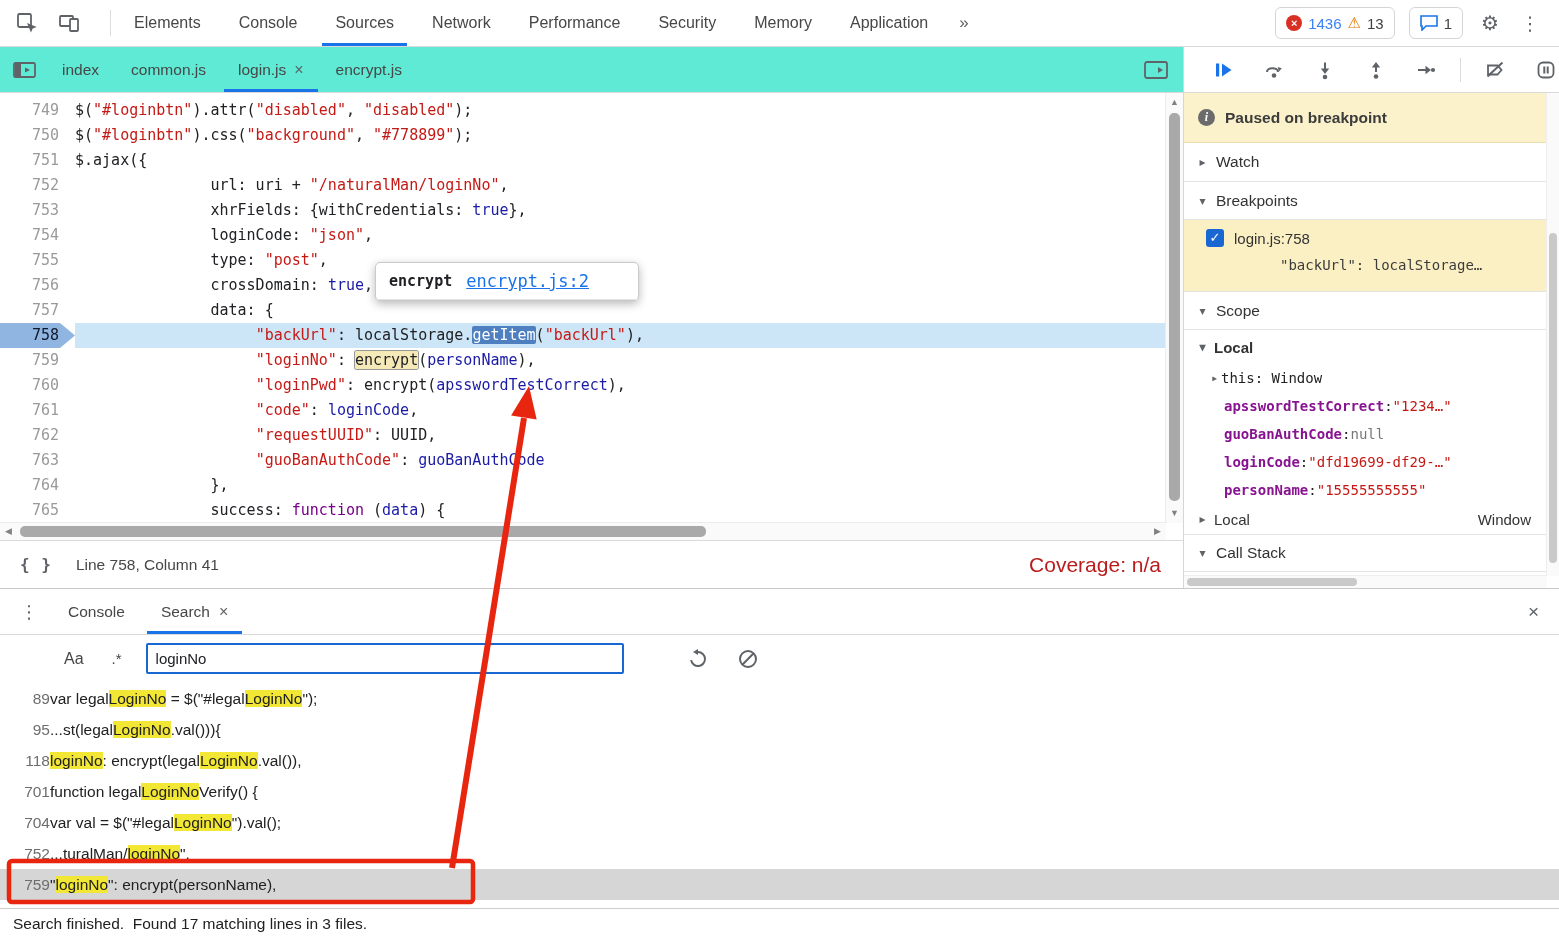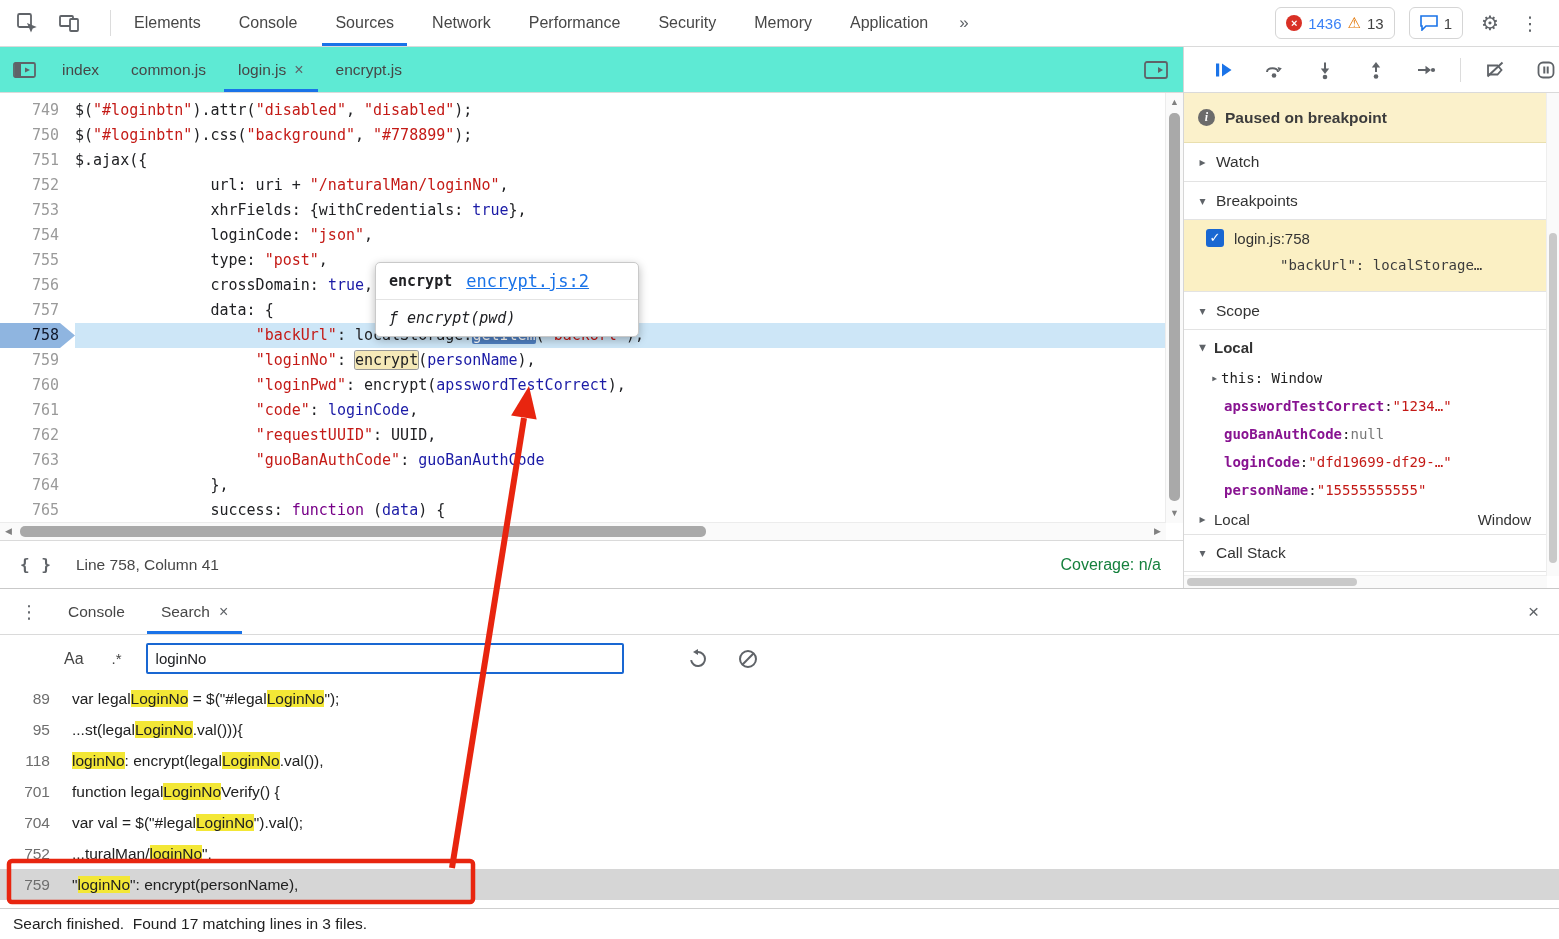--- a/index.html
+++ b/index.html
@@ -52,21 +52,21 @@
   .ed-hscroll .scroll-arrow{height:17px;}
   
   .tooltip{position:absolute;left:375px;top:169px;width:262px;background:#fff;border:1px solid #c9c9c9;border-radius:5px;box-shadow:0 3px 10px rgba(0,0,0,.28);z-index:10;font-family:"DejaVu Sans Mono",monospace;}
   .tt-row1{height:36px;display:flex;align-items:center;gap:14px;padding:0 13px;border-bottom:1px solid #e4e4e4;font-size:15px;color:#202124;font-weight:bold;}
   .tt-link{color:#1a73e8;text-decoration:underline;font-weight:normal;font-size:17px;cursor:pointer;}
   .tt-row2{height:36px;display:flex;align-items:center;padding:0 13px;font-style:italic;font-size:15px;color:#202124;}
   
   .editor-status{position:absolute;top:540px;left:0;width:1183px;height:48px;border-top:1px solid #dadada;display:flex;align-items:center;box-sizing:border-box;background:#fff;}
   .braces-icon{font:bold 16px "DejaVu Sans Mono",monospace;color:#5f6368;margin:0 24px 0 20px;letter-spacing:1px;}
   .pos-text{font-size:15.5px;color:#474747;}
-  .coverage{margin-left:auto;padding-right:22px;font-size:16px;color:#15803d;}
+  .coverage{margin-left:auto;padding-right:22px;font-size:21px;color:#b91c1c;}
   
   .sidebar{position:absolute;top:47px;left:1183px;width:376px;height:541px;border-left:1px solid #d6d6d6;box-sizing:border-box;background:#fff;overflow:hidden;}
   .debugbar{height:46px;border-bottom:1px solid #dadada;display:flex;align-items:center;gap:25px;padding-left:26px;box-sizing:border-box;}
   .dbg-sep{width:1px;height:24px;background:#dcdcdc;margin:0 -4px;}
   .paused-bar{height:50px;background:#fbf1cb;border-bottom:1px solid #e9dfae;display:flex;align-items:center;gap:10px;padding-left:14px;font-size:15.5px;font-weight:bold;color:#3c3c3c;box-sizing:border-box;}
   .info-circle{width:17px;height:17px;border-radius:50%;background:#6b6b6b;color:#fff;font:italic bold 12px/17px "Liberation Serif",serif;text-align:center;flex:none;}
   .sec-header{height:38px;border-bottom:1px solid #e3e3e3;display:flex;align-items:center;gap:7px;padding-left:12px;font-size:15.5px;color:#333;box-sizing:border-box;}
   .sec-header.watch{height:39px;}
   .sec-header.callstack{border-top:1px solid #e3e3e3;}
   .tri{color:#5f6368;font-size:12px;width:13px;flex:none;text-align:center;}
@@ -97,21 +97,21 @@
   .search-controls{height:47px;display:flex;align-items:center;box-sizing:border-box;margin-left:46px;}
   .toggle-label{color:#454545;font-size:16px;margin-left:18px;}
   .toggle-label.regex{margin-left:28px;font-size:15px;}
   .search-input{margin-left:24px;width:458px;height:27px;border:2px solid #1967d2;border-radius:2px;font-family:"Liberation Sans",sans-serif;font-size:15px;padding:0 8px;color:#202124;outline:none;}
   .search-btn{display:flex;align-items:center;justify-content:center;width:28px;height:28px;}
   .search-btn.refresh{margin-left:60px;}
   .search-btn.block{margin-left:22px;}
   .results{position:absolute;top:94px;left:0;right:0;height:225px;overflow:hidden;}
   .result-row{display:flex;align-items:center;height:31px;font-size:15.5px;color:#212121;}
   .result-row.selected{background:#d6d6d6;}
-  .result-line-no{width:50px;text-align:right;color:#6e6e6e;flex:none;margin-right:22px;}
+  .result-line-no{width:50px;text-align:right;color:#6e6e6e;flex:none;}
   .result-text{white-space:pre;}
   .match-highlight{background:#f3e736;}
   .drawer-status{position:absolute;left:0;right:0;bottom:0;height:31px;border-top:1px solid #cfcfcf;display:flex;align-items:center;padding-left:13px;font-size:15.5px;color:#212121;white-space:pre;box-sizing:border-box;}
   
   .overlay{position:absolute;left:0;top:0;width:1559px;height:939px;z-index:99;pointer-events:none;}
 </style>
 </head>
 <body>
 
 <div class="app">
@@ -270,21 +270,20 @@
           <div class="gutter-no">766</div>
           <div class="code-text"><span class="tk-d"></span></div>
         </div>
       </div>
 
     <div class="tooltip">
       <div class="tt-row1">
         <span>encrypt</span>
         <span class="tt-link">encrypt.js:2</span>
       </div>
-      <div class="tt-row2">ƒ encrypt(pwd)</div>
     </div>
 
     <div class="ed-vscroll">
       <div class="scroll-arrow" style="top:1px;">▲</div>
       <div class="ed-vthumb"></div>
       <div class="scroll-arrow" style="bottom:1px;">▼</div>
     </div>
     <div class="ed-hscroll">
       <div class="scroll-arrow" style="left:0;top:0;">◀</div>
       <div class="ed-hthumb"></div>

